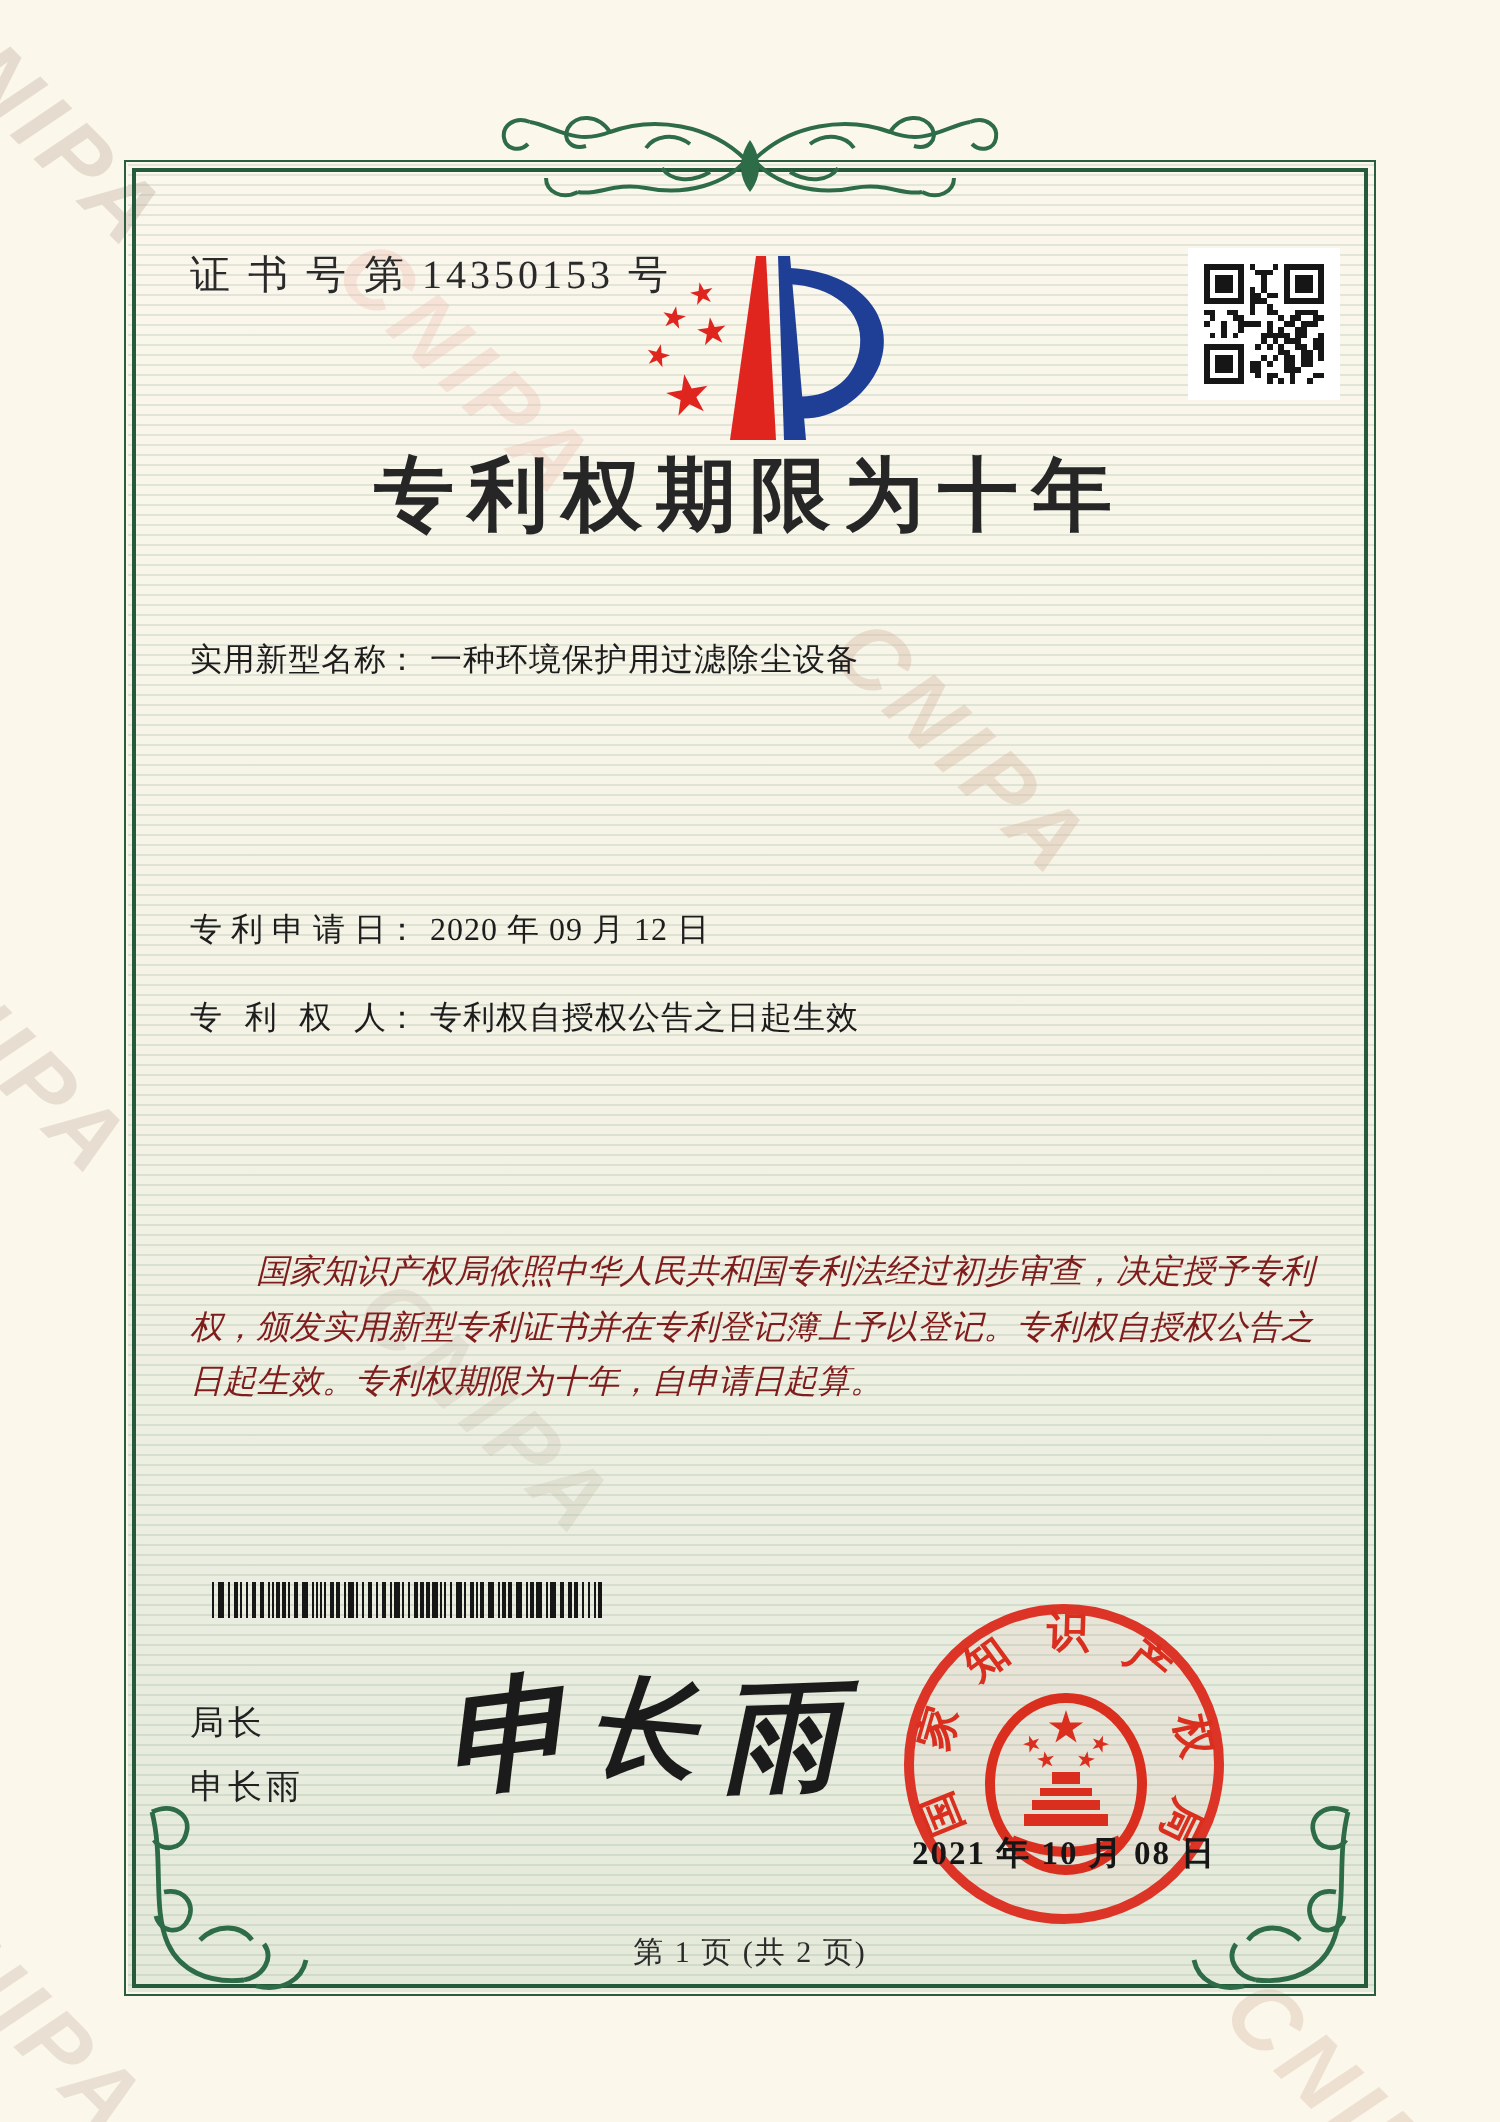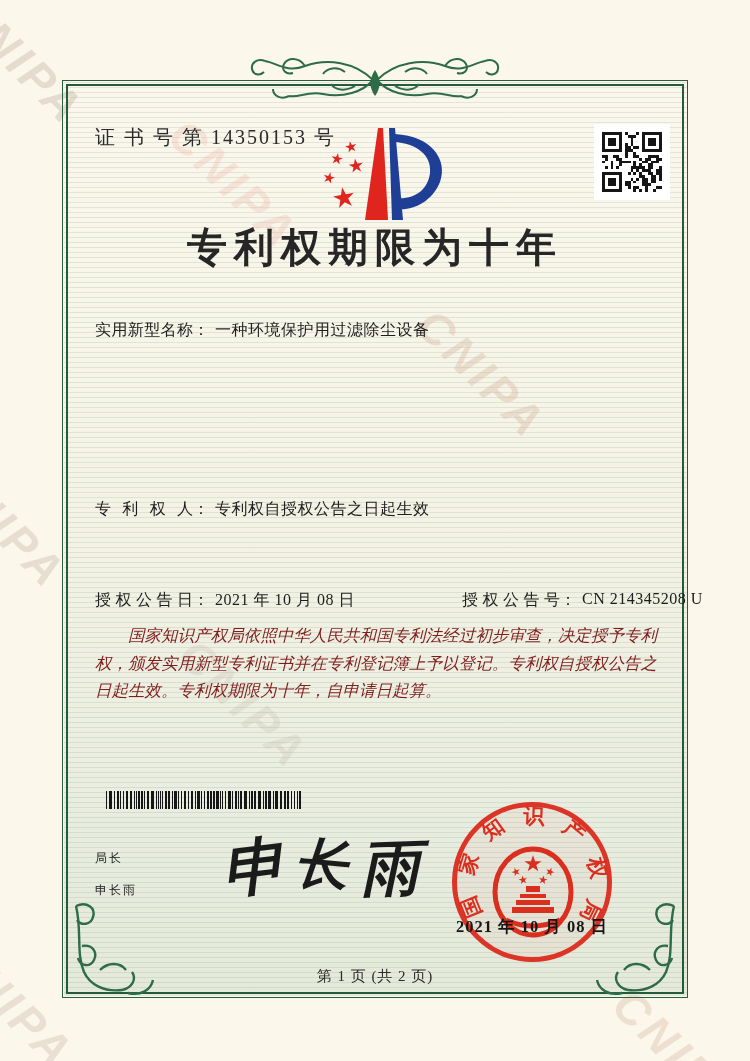--- a/index.html
+++ b/index.html
@@ -23,21 +23,21 @@
   .title{position:absolute;left:0;top:220px;width:750px;text-align:center;font-size:40px;font-weight:bold;letter-spacing:7px;color:#262626;z-index:5;}
   .frow{position:absolute;left:95px;font-size:16px;color:#1d1d1d;z-index:5;white-space:nowrap;}
   .flabel{display:inline-block;width:98px;text-align:justify;text-align-last:justify;vertical-align:top;}
   .fcolon{vertical-align:top;}
   .fvalue{margin-left:6px;letter-spacing:0.5px;vertical-align:top;font-family:Liberation Serif, serif;}
   .fvalue.multi{display:inline-block;white-space:pre-line;width:452px;line-height:23px;}
   .grant2{position:absolute;left:367px;top:0;}
   .body-text{position:absolute;left:95px;top:622px;width:562px;z-index:5;font-size:16.5px;line-height:27.5px;color:#7f1d1d;font-style:italic;text-align:justify;}
   .body-text p{margin:0;text-indent:2em;}
   .barcode{position:absolute;left:106px;top:791px;width:198px;height:18px;z-index:5;}
-  .signer{position:absolute;left:95px;z-index:5;font-family:"Liberation Sans","DejaVu Sans",sans-serif;font-size:12px;color:#222;letter-spacing:2px;}
+  .signer{position:absolute;left:95px;z-index:5;font-family:"Liberation Sans","DejaVu Sans",sans-serif;font-size:17px;color:#222;letter-spacing:2px;}
   .signature{position:absolute;left:222px;top:826px;width:210px;z-index:5;color:#1b1b1b;font-style:italic;font-weight:600;white-space:nowrap;}
   .signature span{display:inline-block;}
   .sg1{font-size:62px;transform:rotate(-7deg);}
   .sg2{font-size:54px;transform:rotate(5deg) translateY(-6px);margin-left:10px;}
   .sg3{font-size:60px;transform:rotate(-2deg);margin-left:12px;}
   
   .seal{position:absolute;left:452px;top:802px;width:160px;height:160px;z-index:6;}
   .seal-circle{position:absolute;left:0;top:0;width:160px;height:160px;border:5px solid #dc3426;border-radius:50%;box-sizing:border-box;background:rgba(223,60,40,0.04);}
   .seal-char{position:absolute;font-size:21px;font-weight:bold;color:#da2f1f;font-family:"Liberation Serif","DejaVu Serif",serif;}
   .seal-emblem{position:absolute;left:38px;top:40px;width:86px;height:96px;}
@@ -250,28 +250,25 @@
         <use href="#star" transform="translate(34,72) scale(11) rotate(-10)"></use>
       </g>
     </svg>
   </div>
 
   <div class="title">专利权期限为十年</div>
 
   <div class="frow" style="top:320px;">
     <span class="flabel">实用新型名称</span><span class="fcolon">：</span><span class="fvalue">一种环境保护用过滤除尘设备</span>
   </div>
+  <div class="frow" style="top:455px;">
+    <span class="flabel">专利申请日</span><span class="fcolon">：</span><span class="fvalue">2020 年 09 月 12 日</span>
+  </div>
   <div class="frow" style="top:499px;">
     <span class="flabel">专利权人</span><span class="fcolon">：</span><span class="fvalue">专利权自授权公告之日起生效</span>
-  </div>
-  <div class="frow" style="top:590px;">
-    <span class="flabel">授权公告日</span><span class="fcolon">：</span><span class="fvalue">2021 年 10 月 08 日</span>
-    <span class="grant2">
-      <span class="flabel">授权公告号</span><span class="fcolon">：</span><span class="fvalue">CN 214345208 U</span>
-    </span>
   </div>
 
   <div class="body-text">
     <p>国家知识产权局依照中华人民共和国专利法经过初步审查，决定授予专利权，颁发实用新型专利证书并在专利登记簿上予以登记。专利权自授权公告之日起生效。专利权期限为十年，自申请日起算。</p>
   </div>
 
   <div class="barcode" id="barcode"><svg viewBox="0 0 198 18" width="198" height="18" fill="#161616" shape-rendering="crispEdges">
         <rect x="0" y="0" width="1" height="18"></rect>
         <rect x="3" y="0" width="3" height="18"></rect>
         <rect x="8" y="0" width="1" height="18"></rect>

